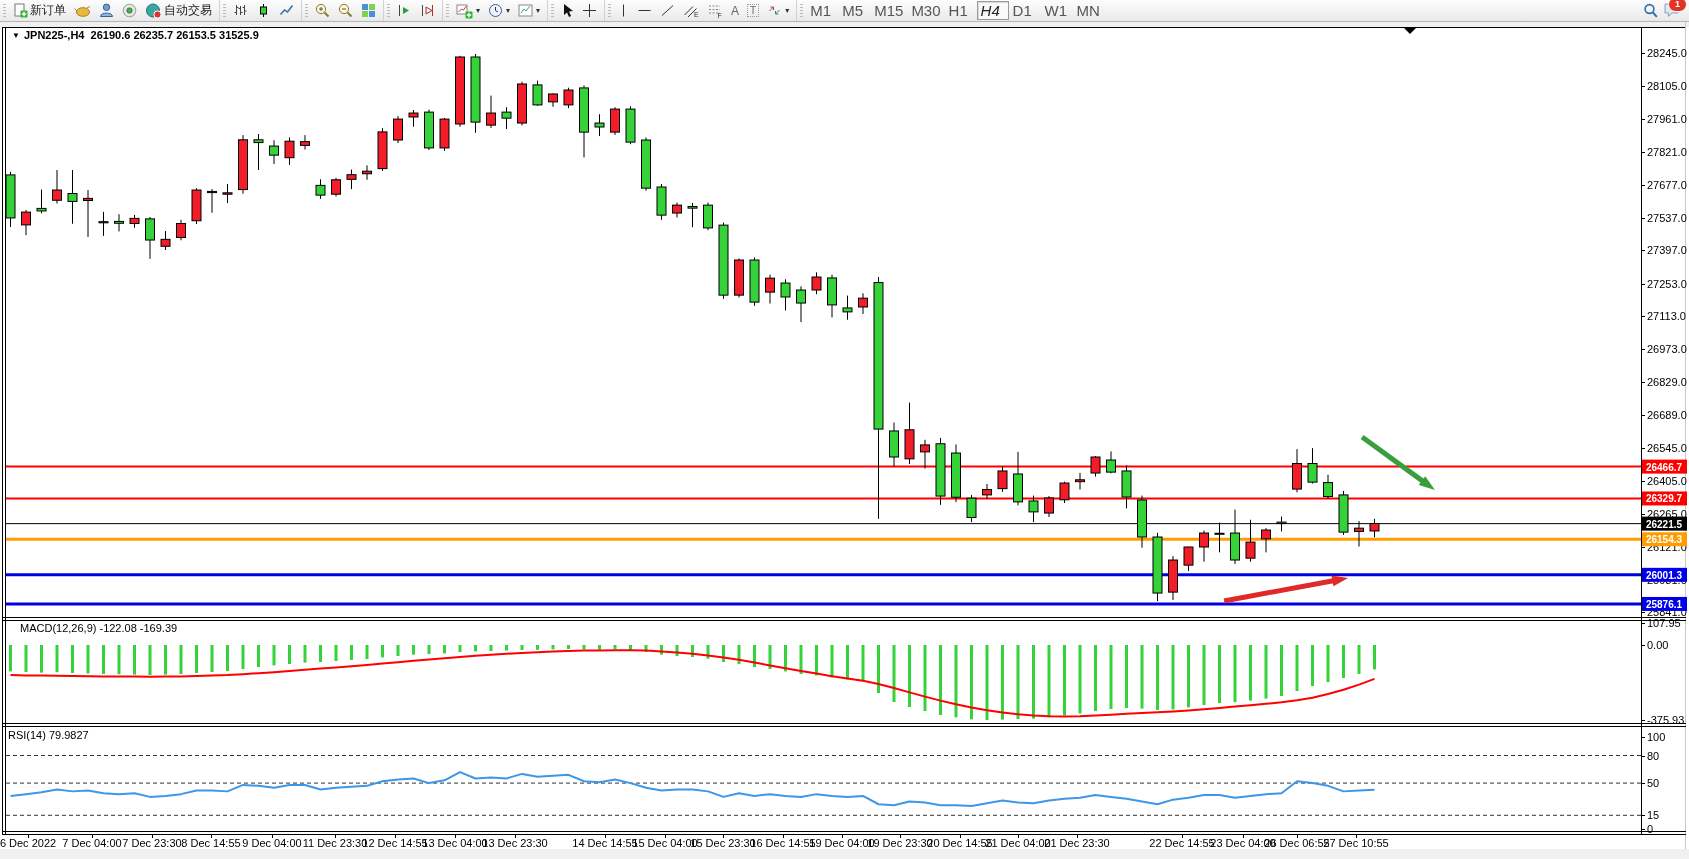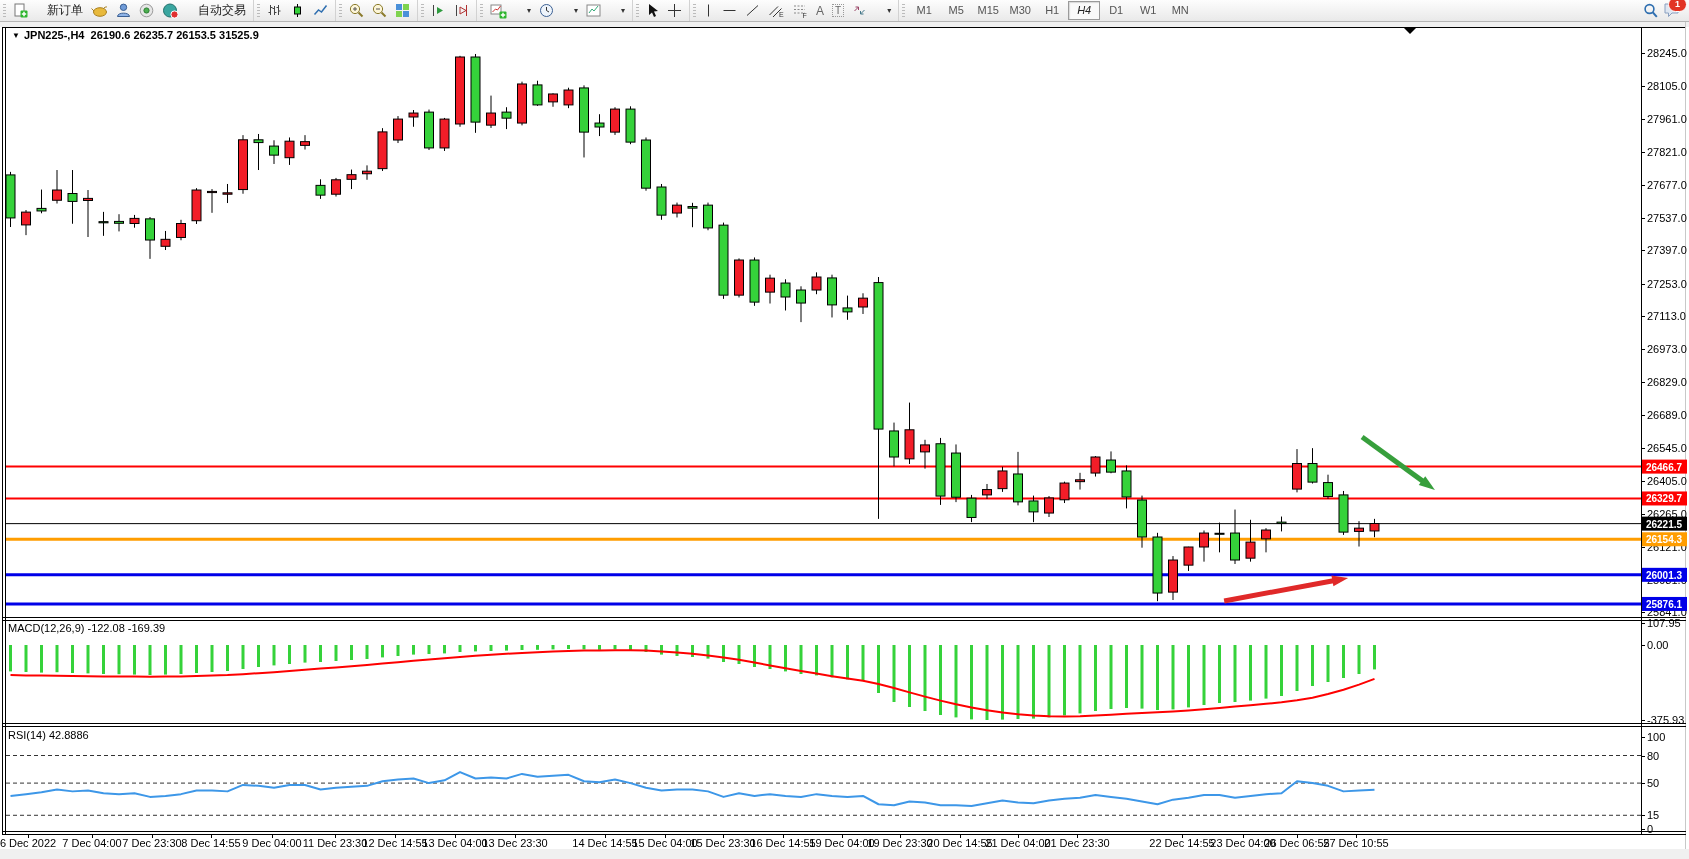--- a/index.html
+++ b/index.html
@@ -12,41 +12,41 @@
     position:absolute;left:0;top:0;width:1689px;height:21px;
     background:linear-gradient(#fdfdfd,#e9e9e9);
     border-bottom:1px solid #b5b5b5;
     display:flex;align-items:center;z-index:10;font-size:12px;color:#222;
   }
   .tb-group{display:flex;align-items:center;height:21px;padding:0 3px;
     border-left:1px solid #d2d2d2;}
   .tb-group:first-child{border-left:none;}
   .tb-group::before{content:"";width:3px;height:14px;margin-right:3px;
     background:repeating-linear-gradient(#bbb 0 1px,transparent 1px 3px);}
-  .tb-btn{display:flex;align-items:center;gap:19px;height:19px;padding:0 3px;
+  .tb-btn{display:flex;align-items:center;gap:2px;height:19px;padding:0 3px;
     border:1px solid transparent;border-radius:2px;cursor:default;white-space:nowrap;}
   .tb-btn .caret{font-size:8px;color:#333;margin-left:1px;}
-  .tf-btn{min-width:24px;height:17px;line-height:17px;text-align:center;
-    color:#555;font-size:11px;padding:0 3px;border:1px solid transparent;}
+  .tf-btn{min-width:24px;height:17px;line-height:17px;text-align:left;
+    color:#555;font-size:15px;padding:0 3px;border:1px solid transparent;}
   .tf-btn.active{background:#fafafa;border:1px solid #9a9a9a;
     box-shadow:inset 1px 1px 1px #d7d7d7;color:#222;font-style:italic;}
   .tb-spacer{flex:1;}
   .chat-wrap{position:relative;margin-right:8px;}
   .chat-badge{
     position:absolute;right:-6px;top:-4px;min-width:13px;height:13px;border-radius:8px;
     background:#e23424;color:#fff;font-size:9px;font-weight:bold;text-align:center;
     line-height:13px;padding:0 2px;border:1px solid #fff;}
   
   .chart-top-strip{position:absolute;left:0;top:21px;width:1689px;height:6px;background:#f0f0f0;}
   .bottom-strip{position:absolute;left:0;top:849px;width:1689px;height:10px;background:#f0f0f0;}
   #chart-svg{position:absolute;left:0;top:0;}
   .overlay-label{position:absolute;font-size:11px;color:#000;white-space:pre;z-index:5;}
   #chart-title{left:12px;top:29px;font-weight:bold;}
   #chart-title .sym-caret{font-size:8px;vertical-align:1px;margin-right:4px;}
-  #macd-label{left:8px;top:622px;text-align:right;}
+  #macd-label{left:20px;top:622px;text-align:right;}
   #rsi-label{left:8px;top:729px;}
   svg text{font-family:"Liberation Sans",sans-serif;}
 </style>
 </head>
 <body>
 
 <div class="toolbar">
   <div class="tb-group">
     <div class="tb-btn">
       <svg width="15" height="15">
@@ -686,13 +686,13 @@
       <text x="1243" y="847" font-size="11" fill="#000" text-anchor="middle">23 Dec 04:00</text>
       <line x1="1297.5" y1="834" x2="1297.5" y2="838" stroke="#000" stroke-width="1"></line>
       <text x="1297" y="847" font-size="11" fill="#000" text-anchor="middle">26 Dec 06:55</text>
       <line x1="1356.5" y1="834" x2="1356.5" y2="838" stroke="#000" stroke-width="1"></line>
       <text x="1356" y="847" font-size="11" fill="#000" text-anchor="middle">27 Dec 10:55</text>
     </g>
   </svg>
 
 <div class="overlay-label" id="chart-title"><span class="sym-caret">▼</span><span>JPN225-,H4  26190.6 26235.7 26153.5 31525.9</span></div>
 <div class="overlay-label" id="macd-label">MACD(12,26,9) -122.08 -169.39</div>
-<div class="overlay-label" id="rsi-label">RSI(14) 42.8886</div>
+<div class="overlay-label" id="rsi-label">RSI(14) 79.9827</div>
 
 </body></html>

